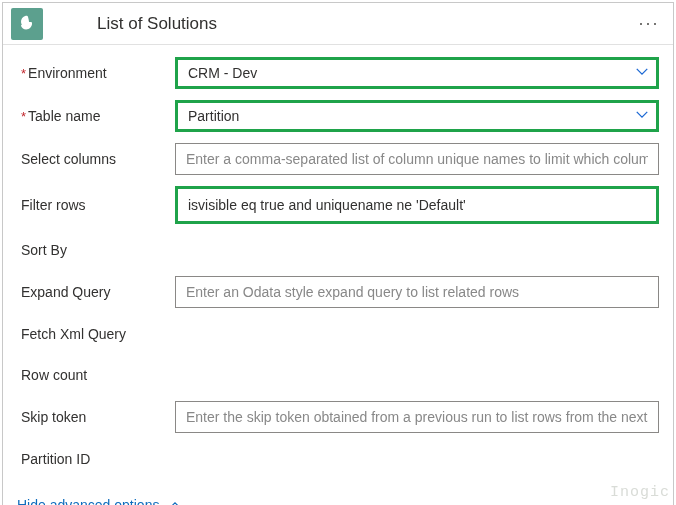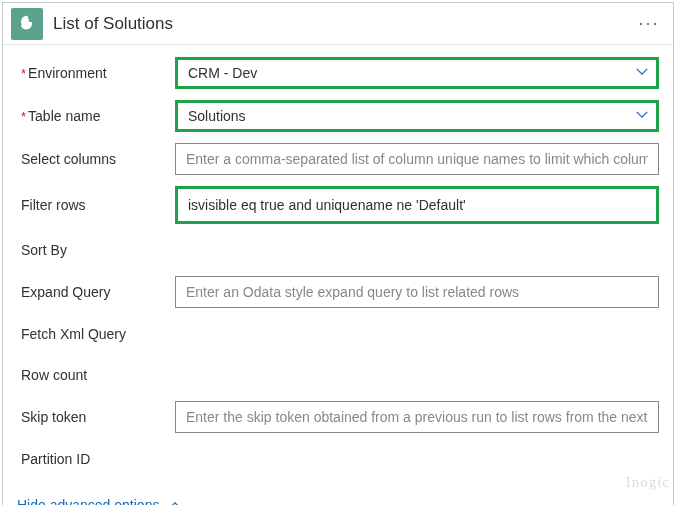--- a/index.html
+++ b/index.html
@@ -30,21 +30,21 @@
     width: 32px;
     height: 32px;
     background: #5ca08e;
     border-radius: 2px;
     display: flex;
     align-items: center;
     justify-content: center;
     margin-right: 10px;
   }
   .header .icon-tile svg { width: 22px; height: 22px; fill: #fff; }
-  .header .title { font-size: 17px; color: #323130; flex: 1; }
+  .header .title { font-size: 17px; color: #323130; flex: 1; margin-left: 44px; }
   .header .menu { font-size: 18px; letter-spacing: 1px; color: #605e5c; cursor: pointer; padding: 4px 2px; }
   .body { padding: 12px 14px 4px 14px; }
   .row {
     display: flex;
     align-items: center;
     margin-bottom: 11px;
     min-height: 30px;
   }
   .label {
     width: 158px;
@@ -87,25 +87,25 @@
     cursor: pointer;
   }
   .link-row .chev-up {
     margin-left: 10px;
     display: inline-flex;
   }
   .link-row .chev-up svg { width: 12px; height: 12px; stroke: #0f6cbd; stroke-width: 1.5; fill: none; }
   .watermark {
     position: absolute;
     right: 6px;
-    bottom: 14px;
+    bottom: 4px;
     font-size: 15px;
     letter-spacing: 1px;
     color: #d9dcd7;
-    font-family: Liberation Serif, serif;
+    font-family: Liberation Mono, monospace;
   }
 </style>
 </head>
 <body>
 
 <div class="card">
 
   <div class="header">
     <div class="icon-tile">
       <svg viewBox="0 0 24 24">
@@ -133,21 +133,21 @@
       </div>
     </div>
 
     <div class="row">
       <div class="label">
           <span class="req">*</span>
           <span>Table name</span>
         </div>
       <div class="control-wrap">
         <div class="dropdown highlight">
-            <span>Solutions</span>
+            <span>Partition</span>
           </div>
         <span class="chevron"><svg viewBox="0 0 16 16">
               <polyline points="2,5 8,11 14,5"></polyline>
             </svg></span>
       </div>
     </div>
 
     <div class="row">
       <div class="label">Select columns</div>
       <div class="control-wrap">

